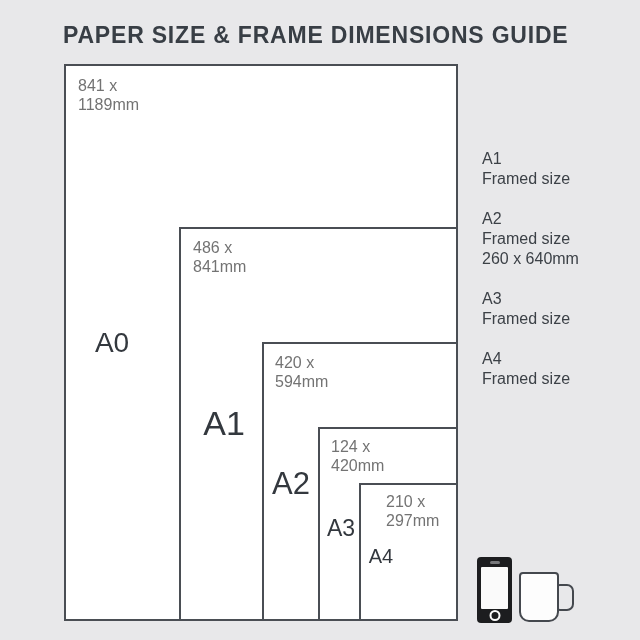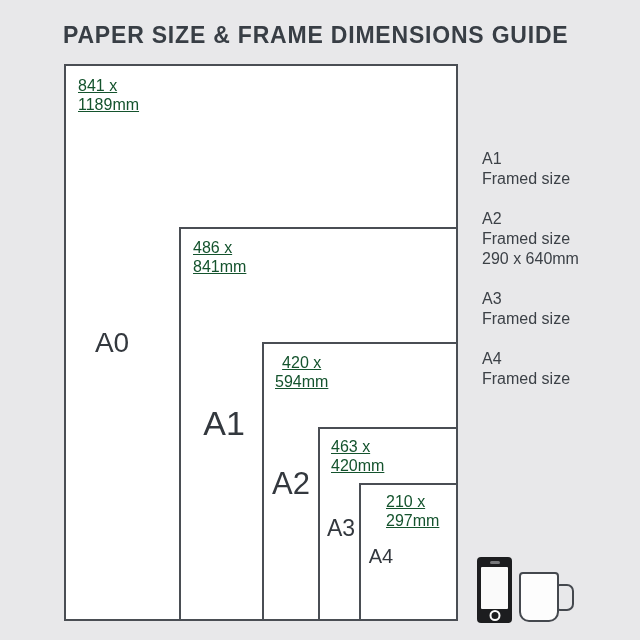--- a/index.html
+++ b/index.html
@@ -32,28 +32,27 @@
   }
   .paper-a0 { left: 64px;  top: 64px;  width: 394px; height: 557px; }
   .paper-a1 { left: 179px; top: 227px; width: 279px; height: 394px; }
   .paper-a2 { left: 262px; top: 342px; width: 196px; height: 279px; }
   .paper-a3 { left: 318px; top: 427px; width: 140px; height: 194px; }
   .paper-a4 { left: 359px; top: 483px; width: 99px;  height: 138px; }
   .dims {
     position: absolute;
     font-size: 16px;
     line-height: 19px;
-    color: #14532d;
+    color: #737373;
     white-space: nowrap;
-    text-decoration: underline;
   }
   .dims span { display: block; }
   .dims-a0 { left: 78px;  top: 76px; }
   .dims-a1 { left: 193px; top: 238px; }
-  .dims-a2 { left: 275px; top: 353px; text-align: center; }
+  .dims-a2 { left: 275px; top: 353px; }
   .dims-a3 { left: 331px; top: 437px; }
   .dims-a4 { left: 386px; top: 492px; }
   .size-label {
     position: absolute;
     transform: translate(-50%, -50%);
     color: #33383e;
     white-space: nowrap;
   }
   .label-a0 { left: 112px; top: 343px; font-size: 28px; }
   .label-a1 { left: 224px; top: 423px; font-size: 34px; }
@@ -143,21 +142,21 @@
     </div>
     <div class="dims dims-a1">
       <span>486 x</span>
       <span>841mm</span>
     </div>
     <div class="dims dims-a2">
       <span>420 x</span>
       <span>594mm</span>
     </div>
     <div class="dims dims-a3">
-      <span>463 x</span>
+      <span>124 x</span>
       <span>420mm</span>
     </div>
     <div class="dims dims-a4">
       <span>210 x</span>
       <span>297mm</span>
     </div>
 
     <span class="size-label label-a0">A0</span>
     <span class="size-label label-a1">A1</span>
     <span class="size-label label-a2">A2</span>
@@ -166,21 +165,21 @@
   </div>
 
   <div class="legend">
     <div class="legend-item">
       <div>A1</div>
       <div>Framed size</div>
     </div>
     <div class="legend-item">
       <div>A2</div>
       <div>Framed size</div>
-      <div>290 x 640mm</div>
+      <div>260 x 640mm</div>
     </div>
     <div class="legend-item">
       <div>A3</div>
       <div>Framed size</div>
     </div>
     <div class="legend-item">
       <div>A4</div>
       <div>Framed size</div>
     </div>
   </div>

